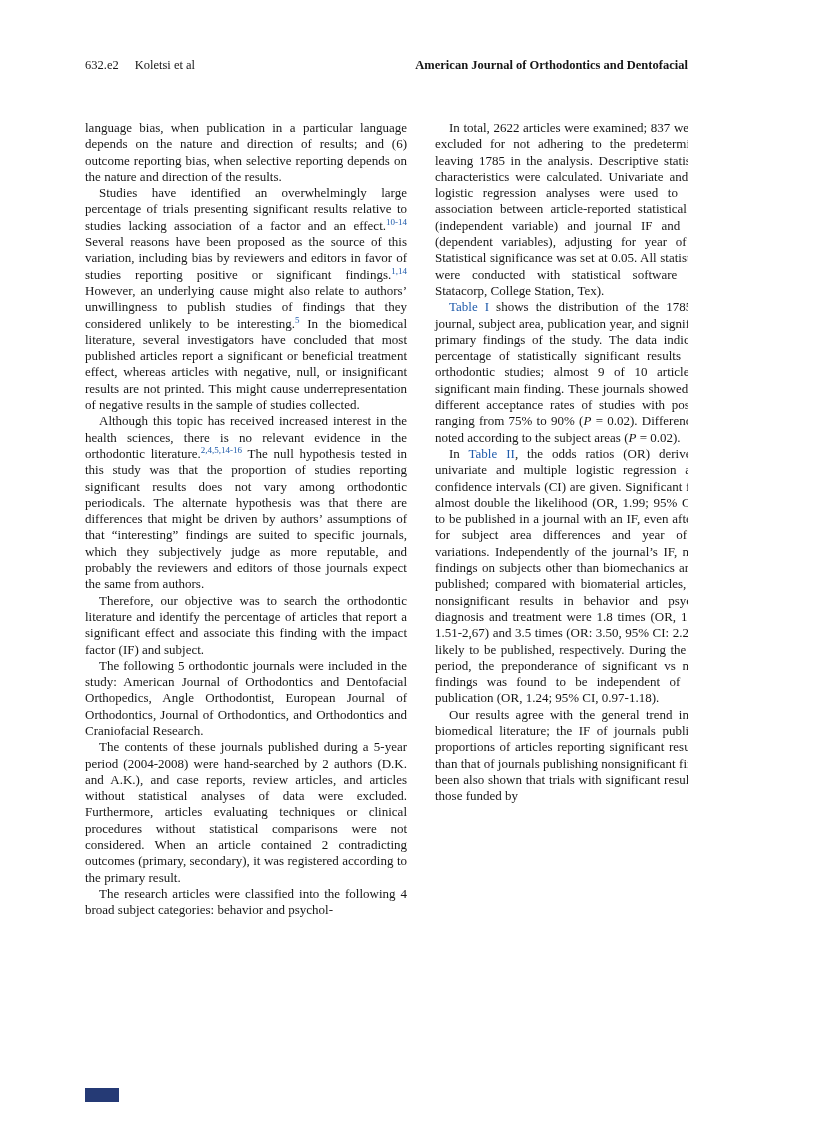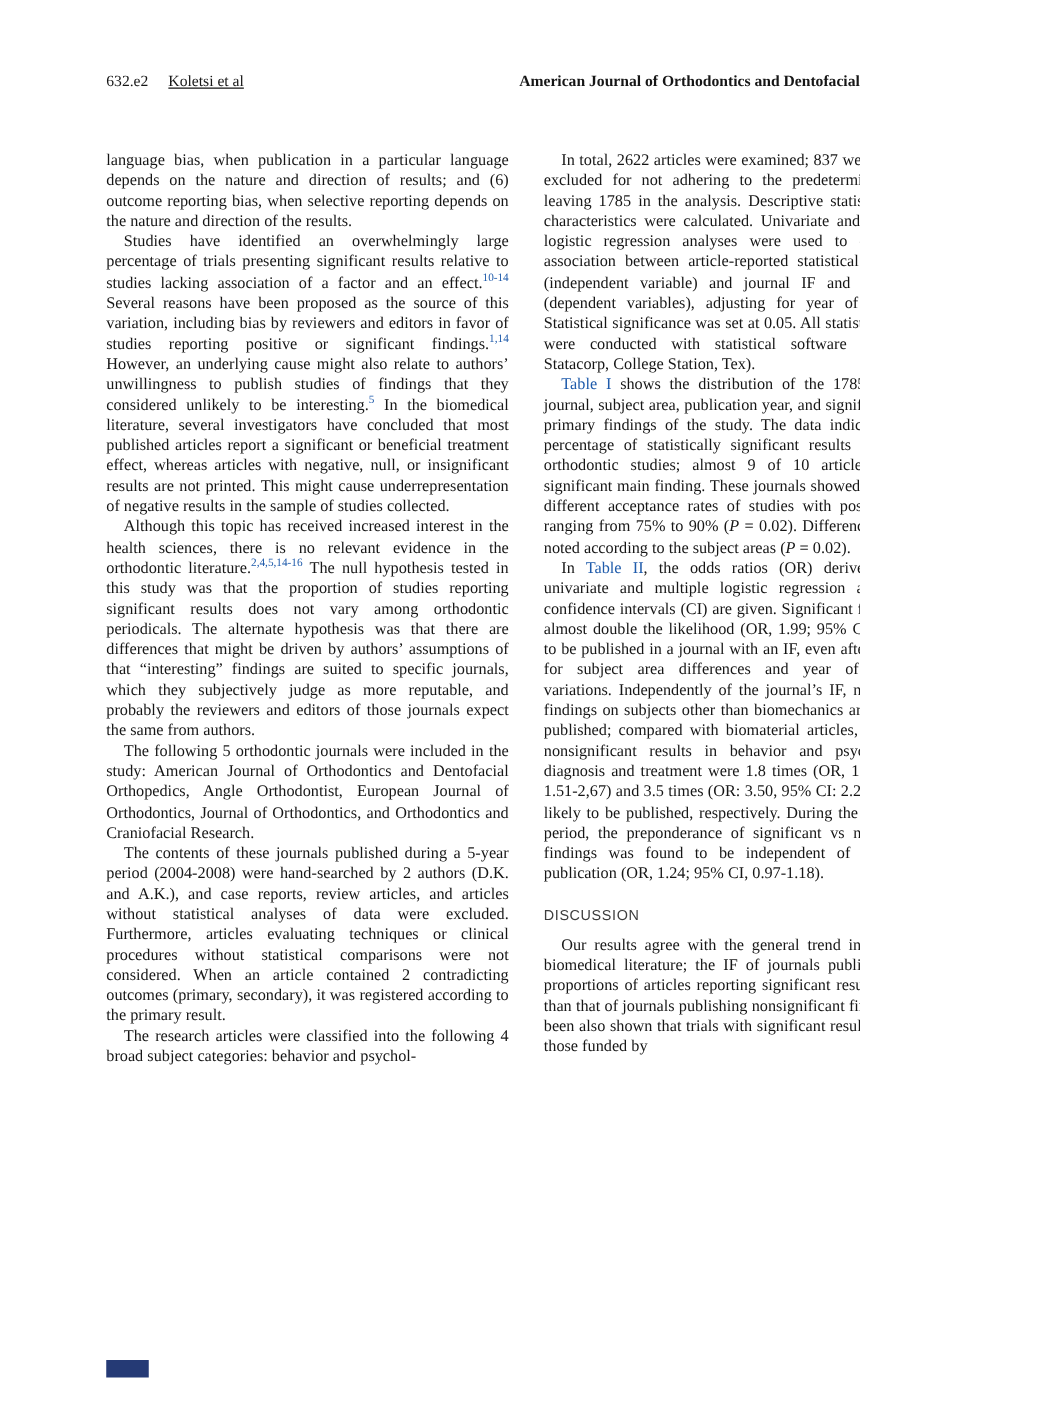--- a/index.html
+++ b/index.html
@@ -23,21 +23,21 @@
     left: 85px;
     width: 672px;
     display: flex;
     justify-content: space-between;
     align-items: flex-start;
     font-size: 12.5px;
     line-height: 15px;
   }
   .head-left { display: flex; gap: 16px; white-space: nowrap; }
   .page-num { font-weight: 400; }
-  .authors { font-weight: 400; text-decoration: underline; }
+  .authors { font-weight: 400; }
   .head-right { text-align: right; }
   .journal { font-weight: 700; }
   .issue { font-weight: 400; margin-top: 1px; }
   .columns {
     position: absolute;
     top: 120px;
     left: 85px;
     width: 672px;
     display: flex;
     gap: 28px;
@@ -91,28 +91,28 @@
     <div class="head-right">
       <div class="journal">American Journal of Orthodontics and Dentofacial Orthopedics</div>
     </div>
   </header>
 
   <main class="columns">
     <div class="col">
         <p class="para"><span>language bias, when publication in a particular language depends on the nature and direction of results; and (6) outcome reporting bias, when selective reporting depends on the nature and direction of the results.</span></p>
         <p class="para indent"><span>Studies have identified an overwhelmingly large percentage of trials presenting significant results relative to studies lacking association of a factor and an effect.</span><sup class="ref-link">10-14</sup><span> Several reasons have been proposed as the source of this variation, including bias by reviewers and editors in favor of studies reporting positive or significant findings.</span><sup class="ref-link">1,14</sup><span> However, an underlying cause might also relate to authors’ unwillingness to publish studies of findings that they considered unlikely to be interesting.</span><sup class="ref-link">5</sup><span> In the biomedical literature, several investigators have concluded that most published articles report a significant or beneficial treatment effect, whereas articles with negative, null, or insignificant results are not printed. This might cause underrepresentation of negative results in the sample of studies collected.</span></p>
         <p class="para indent"><span>Although this topic has received increased interest in the health sciences, there is no relevant evidence in the orthodontic literature.</span><sup class="ref-link">2,4,5,14-16</sup><span> The null hypothesis tested in this study was that the proportion of studies reporting significant results does not vary among orthodontic periodicals. The alternate hypothesis was that there are differences that might be driven by authors’ assumptions of that “interesting” findings are suited to specific journals, which they subjectively judge as more reputable, and probably the reviewers and editors of those journals expect the same from authors.</span></p>
+        <p class="para indent"><span>Therefore, our objective was to search the orthodontic literature and identify the percentage of articles that report a significant effect and associate this finding with the impact factor (IF) and subject.</span></p>
         <p class="para indent"><span>The following 5 orthodontic journals were included in the study: American Journal of Orthodontics and Dentofacial Orthopedics, Angle Orthodontist, European Journal of Orthodontics, Journal of Orthodontics, and Orthodontics and Craniofacial Research.</span></p>
         <p class="para indent"><span>The contents of these journals published during a 5-year period (2004-2008) were hand-searched by 2 authors (D.K. and A.K.), and case reports, review articles, and articles without statistical analyses of data were excluded. Furthermore, articles evaluating techniques or clinical procedures without statistical comparisons were not considered. When an article contained 2 contradicting outcomes (primary, secondary), it was registered according to the primary result.</span></p>
         <p class="para indent"><span>The research articles were classified into the following 4 broad subject categories: behavior and psychol-</span></p>
       </div>
     <div class="col">
         <p class="para indent"><span>In total, 2622 articles were examined; 837 were eventually excluded for not adhering to the predetermined criteria, leaving 1785 in the analysis. Descriptive statistics on their characteristics were calculated. Univariate and multivariate logistic regression analyses were used to examine the association between article-reported statistical significance (independent variable) and journal IF and subject area (dependent variables), adjusting for year of publication. Statistical significance was set at 0.05. All statistical analyses were conducted with statistical software (Stata 10.1, Statacorp, College Station, Tex).</span></p>
         <p class="para indent"><span class="table-link">Table I</span><span> shows the distribution of the 1785 articles by journal, subject area, publication year, and significance of the primary findings of the study. The data indicate a higher percentage of statistically significant results in published orthodontic studies; almost 9 of 10 articles present a significant main finding. These journals showed significantly different acceptance rates of studies with positive results, ranging from 75% to 90% (</span><em>P</em><span> = 0.02). Differences were also noted according to the subject areas (</span><em>P</em><span> = 0.02).</span></p>
         <p class="para indent"><span>In </span><span class="table-link">Table II</span><span>, the odds ratios (OR) derived from the univariate and multiple logistic regression analyses and confidence intervals (CI) are given. Significant findings have almost double the likelihood (OR, 1.99; 95% CI, 1.19-3.31) to be published in a journal with an IF, even after accounting for subject area differences and year of publication variations. Independently of the journal’s IF, nonsignificant findings on subjects other than biomechanics are more often published; compared with biomaterial articles, studies with nonsignificant results in behavior and psychology and diagnosis and treatment were 1.8 times (OR, 1.75; 95% CI, 1.51-2,67) and 3.5 times (OR: 3.50, 95% CI: 2.27-5.37) more likely to be published, respectively. During the 5-year study period, the preponderance of significant vs nonsignificant findings was found to be independent of the year of publication (OR, 1.24; 95% CI, 0.97-1.18).</span></p>
-        <div class="section-heading">DISCUSSION</div>
         <p class="para indent"><span>Our results agree with the general trend in the broader biomedical literature; the IF of journals publishing higher proportions of articles reporting significant results is greater than that of journals publishing nonsignificant findings. It has been also shown that trials with significant results, especially those funded by</span></p>
       </div>
   </main>
 
   <div class="footer-mark"></div>
 
 </div>
 
 </body></html>

